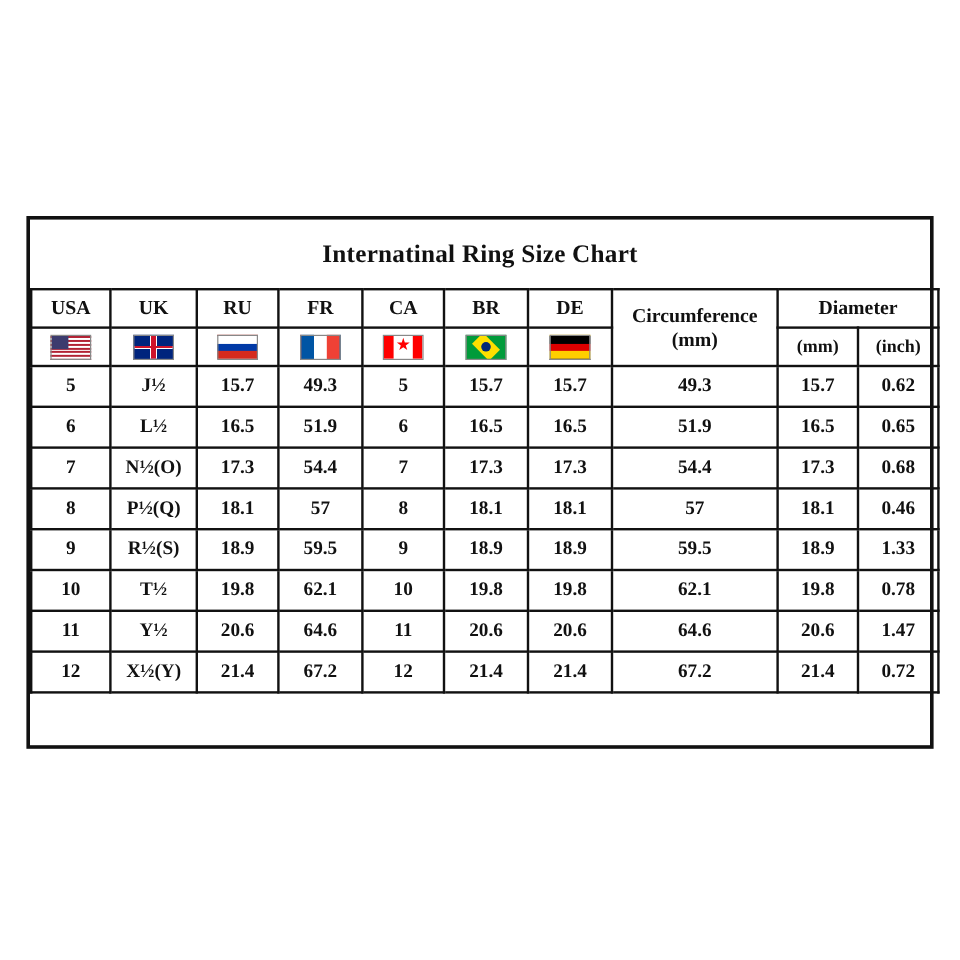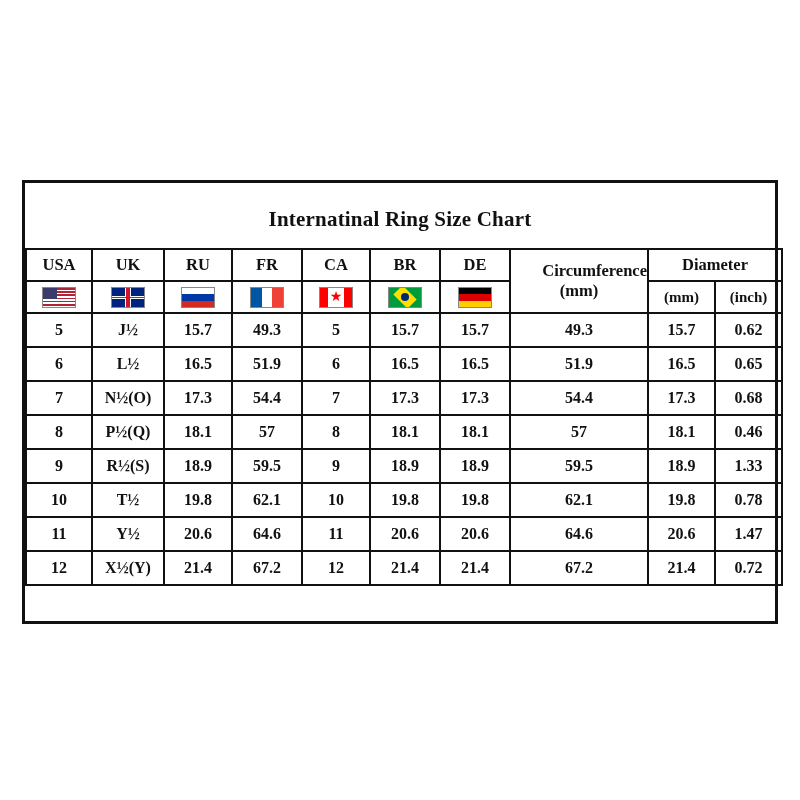--- a/index.html
+++ b/index.html
@@ -25,21 +25,21 @@
     border: 3px solid #111111;
     background: #ffffff;
     box-sizing: border-box;
   }
   .chart-title {
     text-align: center;
     font-size: 21px;
     font-weight: bold;
     color: #111111;
     letter-spacing: .2px;
-    padding: 24px 0 12px 0;
+    padding: 16px 0 12px 0;
     font-family: "Liberation Serif", serif;
   }
   table.ring {
     border-collapse: collapse;
     width: 726px;
     margin: 4px auto;
     table-layout: fixed;
   }
   table.ring td, table.ring th {
     border: 2px solid #111111;
@@ -186,21 +186,21 @@
       <thead>
         <tr>
           <th class="hdr">USA</th>
           <th class="hdr">UK</th>
           <th class="hdr">RU</th>
           <th class="hdr">FR</th>
           <th class="hdr">CA</th>
           <th class="hdr">BR</th>
           <th class="hdr">DE</th>
           <th class="hdr-wide" rowspan="2">
-            <div style="font-size:16.5px;font-weight:bold;text-align:right;">Circumference</div>
+            <div style="font-size:16.5px;font-weight:bold;">Circumference</div>
             <div style="font-size:16.5px;font-weight:bold;">(mm)</div>
           </th>
           <th class="hdr-wide" colspan="2">Diameter</th>
         </tr>
         <tr>
           <td class="flagcell">
             <span class="flag flag-us"></span>
           </td>
           <td class="flagcell">
             <span class="flag flag-uk"></span>

